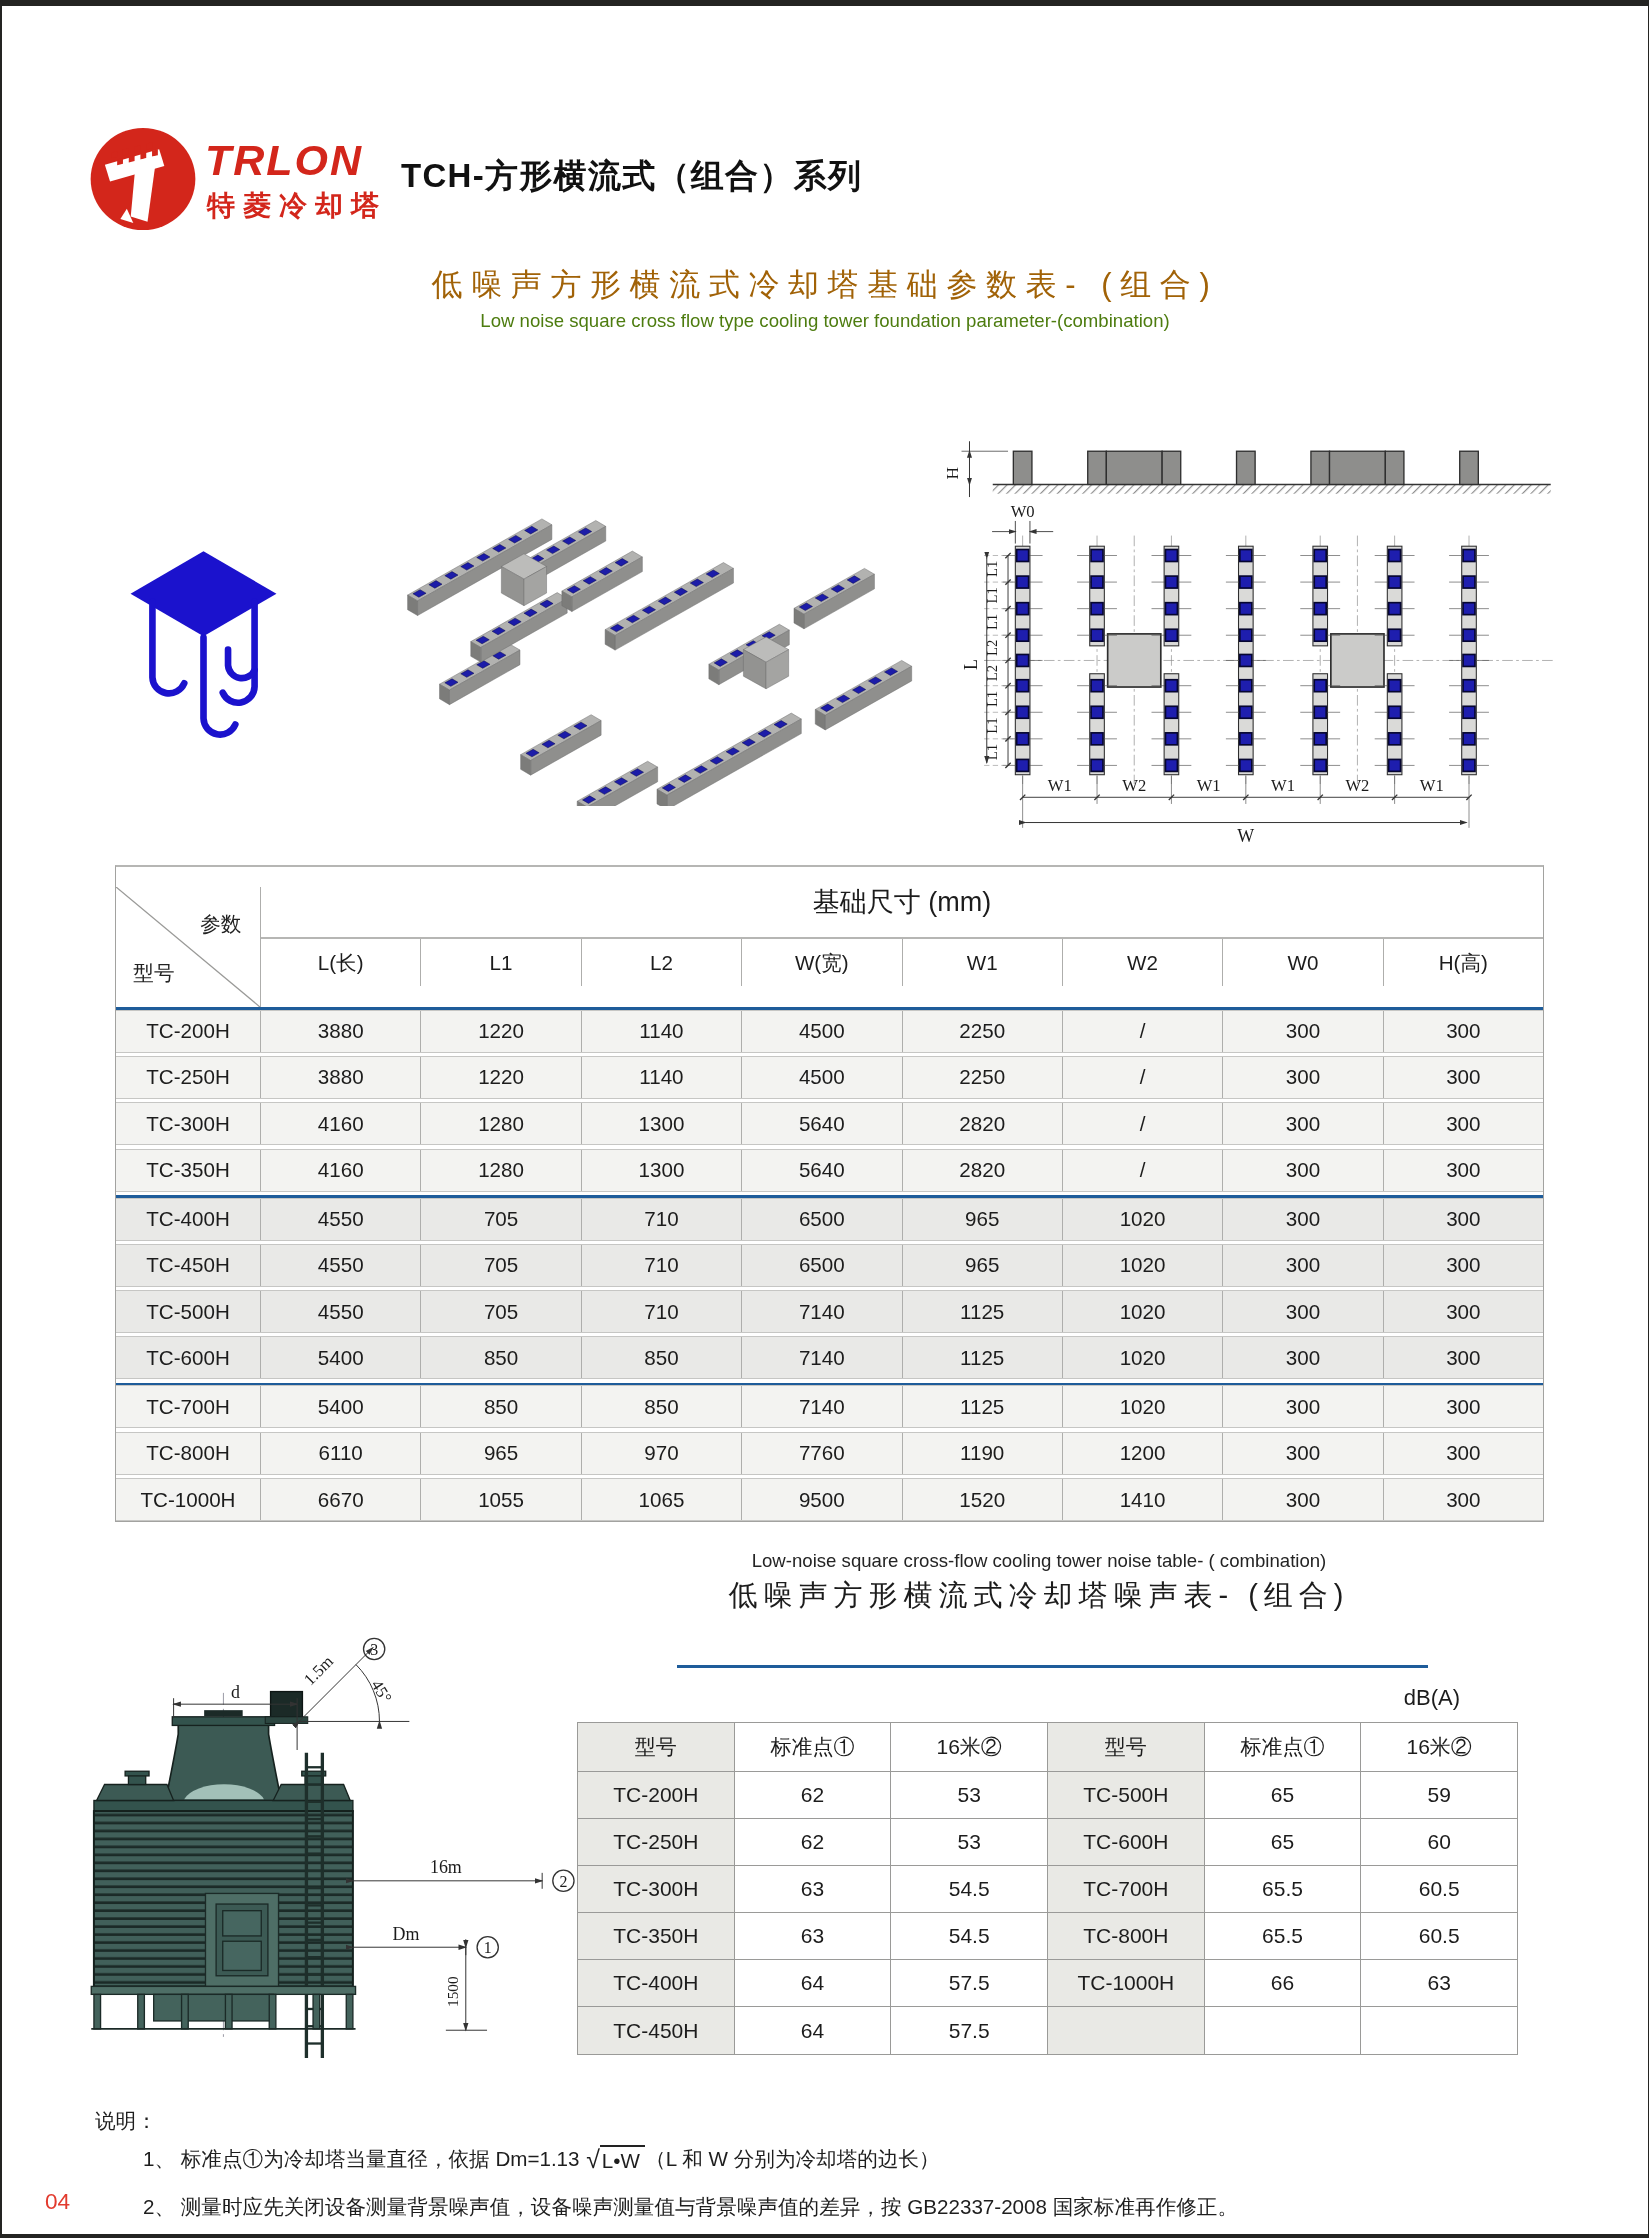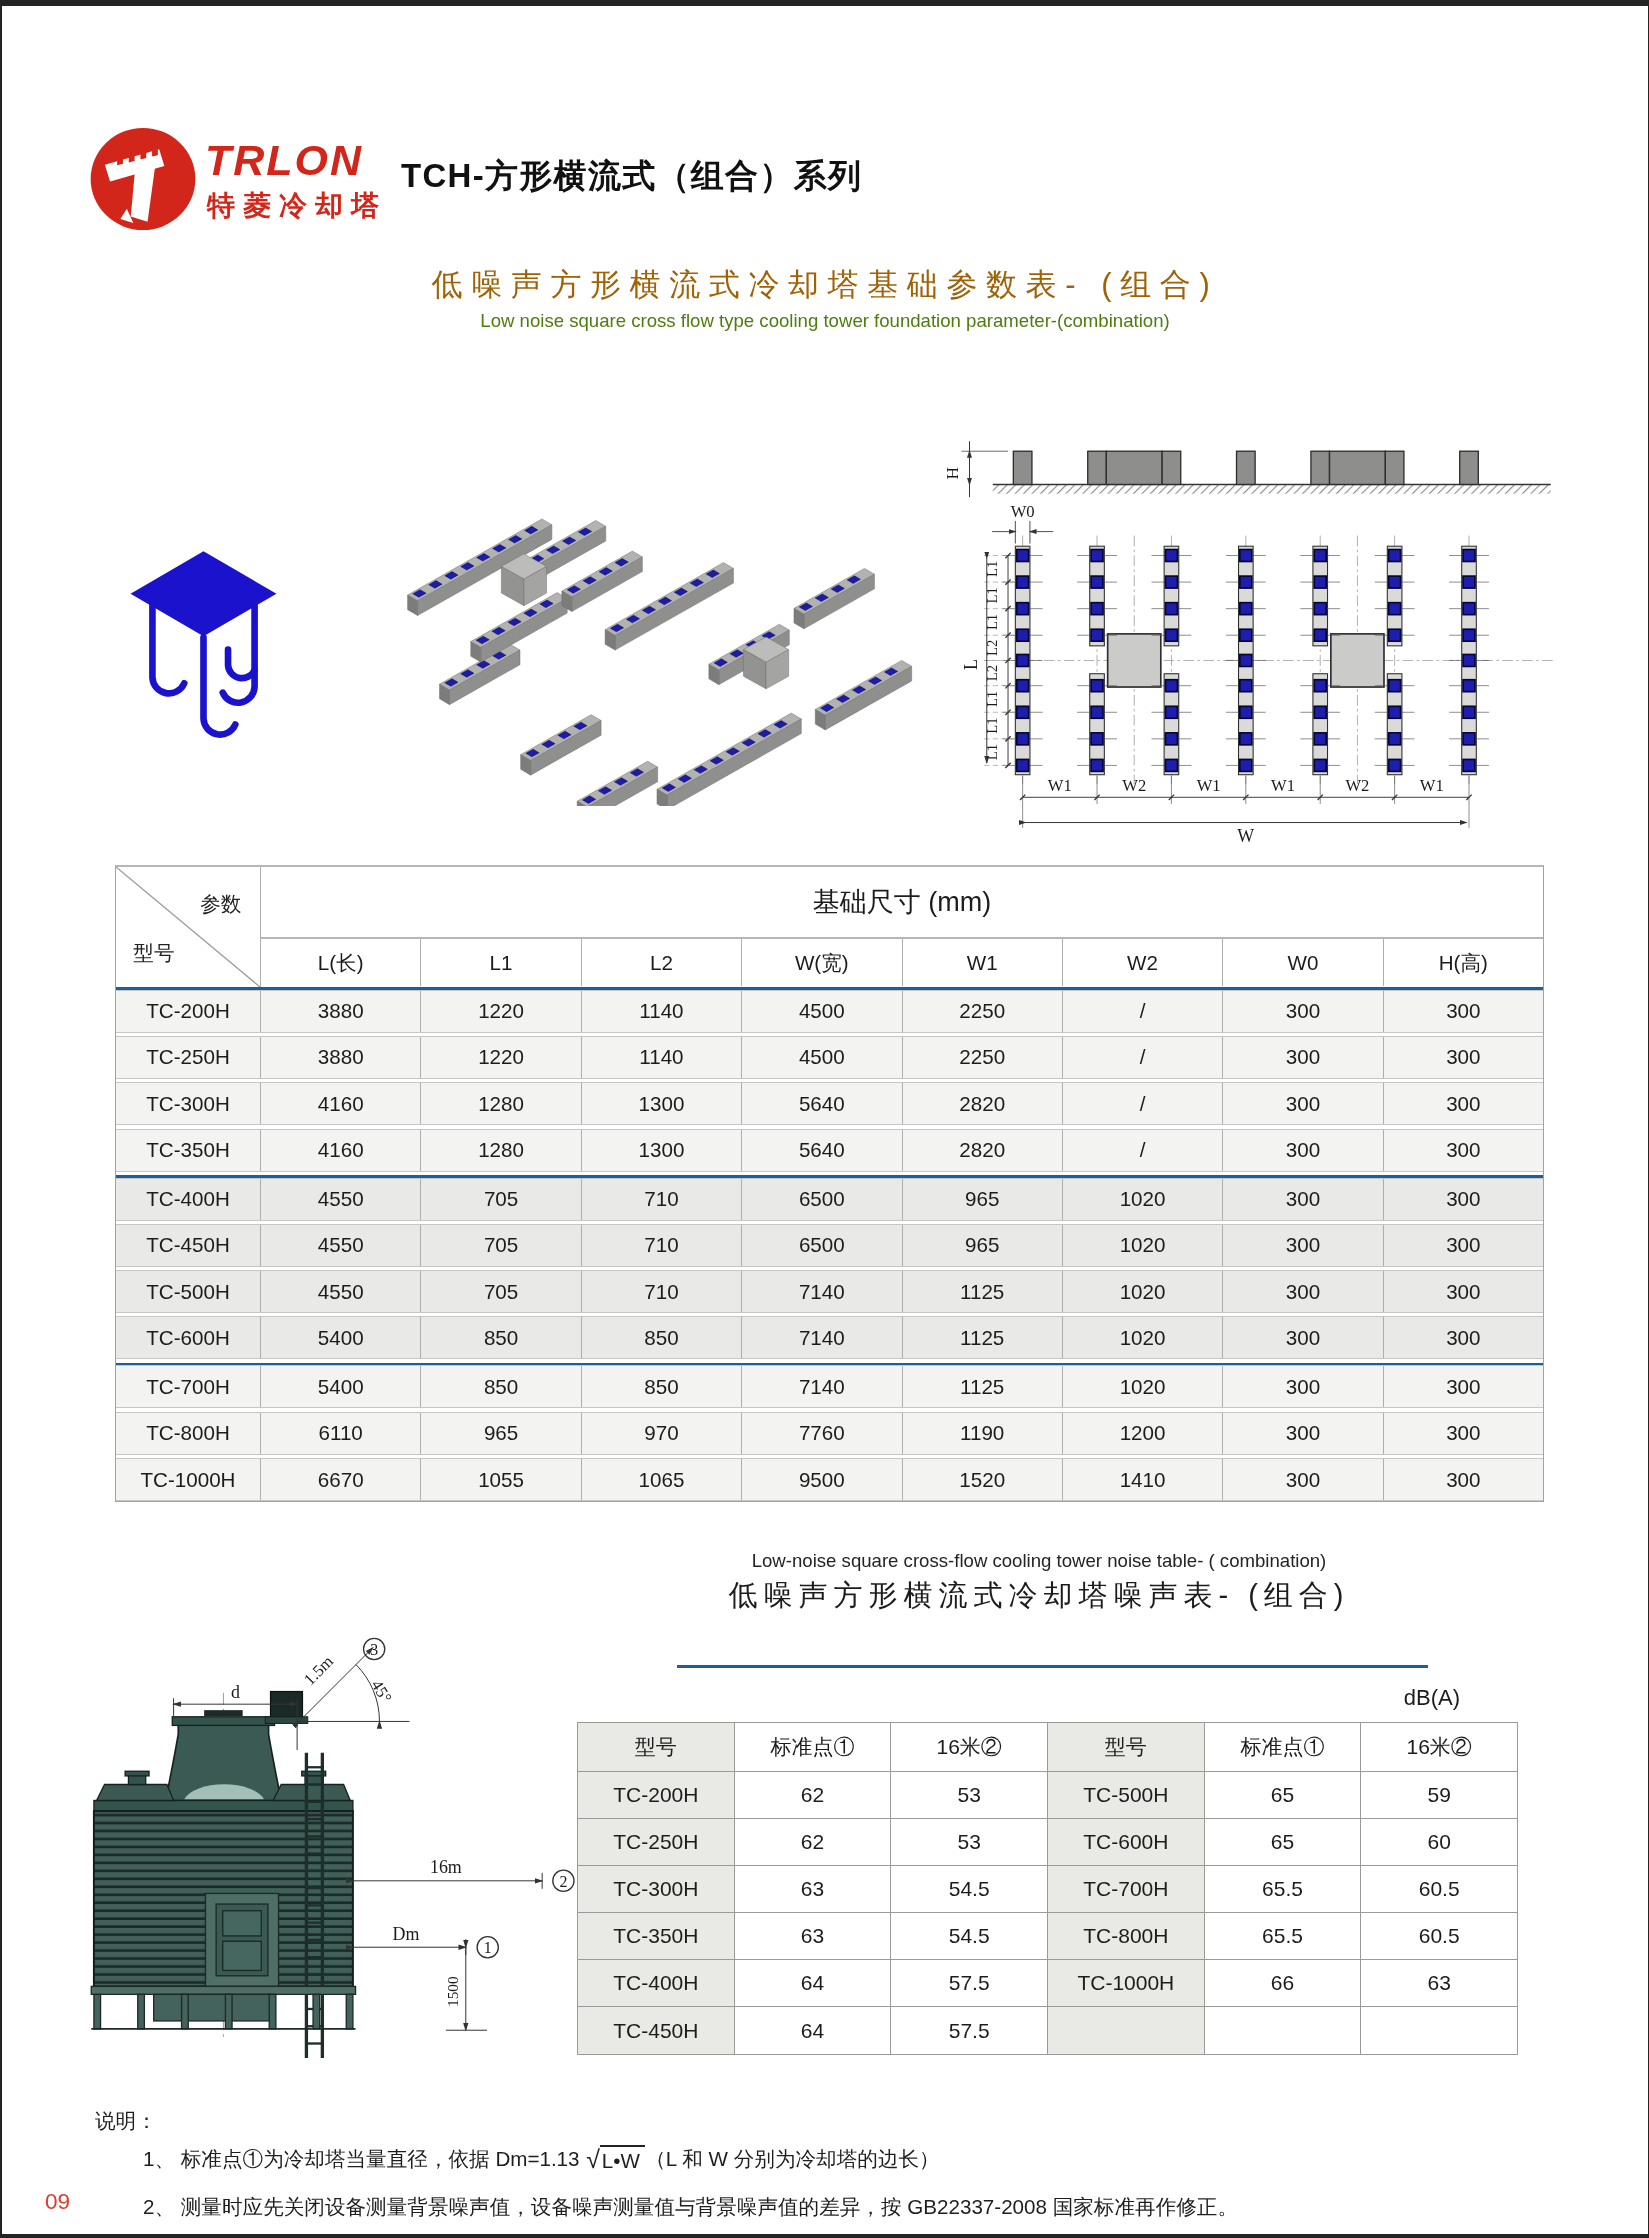--- a/index.html
+++ b/index.html
@@ -16,21 +16,21 @@
   
   .sec-title{width:100%;text-align:center;color:#a16207;}
   #s1-title{left:0;top:258px;font-size:31px;letter-spacing:8.6px;}
   #s1-sub{left:0;top:304px;font-size:18.6px;letter-spacing:0;color:#4d7c0f;}
   #s2-title{left:505px;top:1570px;width:1064px;text-align:center;font-size:29px;letter-spacing:6px;}
   #s2-sub{left:505px;top:1544px;width:1064px;text-align:center;font-size:18.6px;color:#242424;}
   #s2-line{left:675px;top:1659px;width:751px;height:2.7px;background:#1e5c9a;}
   
   #ftable{left:113px;top:859px;width:1429px;border:1.3px solid #a2a2a0;border-top:2.7px solid #b6b6b4;background:#fff;box-sizing:border-box;}
   .ft-head{display:flex;background:#fff;}
-  .ft-corner{position:relative;width:144px;height:120px;border-right:0.7px solid #aeaeac;flex:none;}
+  .ft-corner{position:relative;width:144px;height:120px;border-right:0.7px solid #aeaeac;flex:none;margin-top:20px;}
   .ft-corner span{position:absolute;font-size:20.6px;color:#222;}
   .ft-corner .ct{right:18.6px;top:22.6px;}
   .ft-corner .cb{left:17.3px;bottom:20px;}
   .ft-rt{flex:1;display:flex;flex-direction:column;}
   .ft-group{height:70px;display:flex;align-items:center;justify-content:center;font-size:27px;border-bottom:2.7px solid #b6b6b4;}
   .ft-cols{height:47px;display:flex;}
   .ft-cols div{flex:1;display:flex;align-items:center;justify-content:center;font-size:20.6px;border-right:0.7px solid #aeaeac;}
   .ft-cols div:last-child{border-right:none;}
   .blue-sep{height:2.7px;background:#1e5c9a;}
   .gap{height:3.3px;background:#fff;}
@@ -802,15 +802,15 @@
 
   <div class="abs note" id="note-h">说明：</div>
   <div class="abs note" id="note-1">
     <span>1、 标准点①为冷却塔当量直径，依据 Dm=1.13</span>
     <span class="radical">√</span>
       <span class="radicand">L•W</span>
     <span>（L 和 W 分别为冷却塔的边长）</span>
   </div>
   <div class="abs note" id="note-2">2、 测量时应先关闭设备测量背景噪声值，设备噪声测量值与背景噪声值的差异，按 GB22337-2008 国家标准再作修正。</div>
 
-  <div class="abs" id="pagenum">09</div>
+  <div class="abs" id="pagenum">04</div>
 </div>
 
 
 </body></html>

